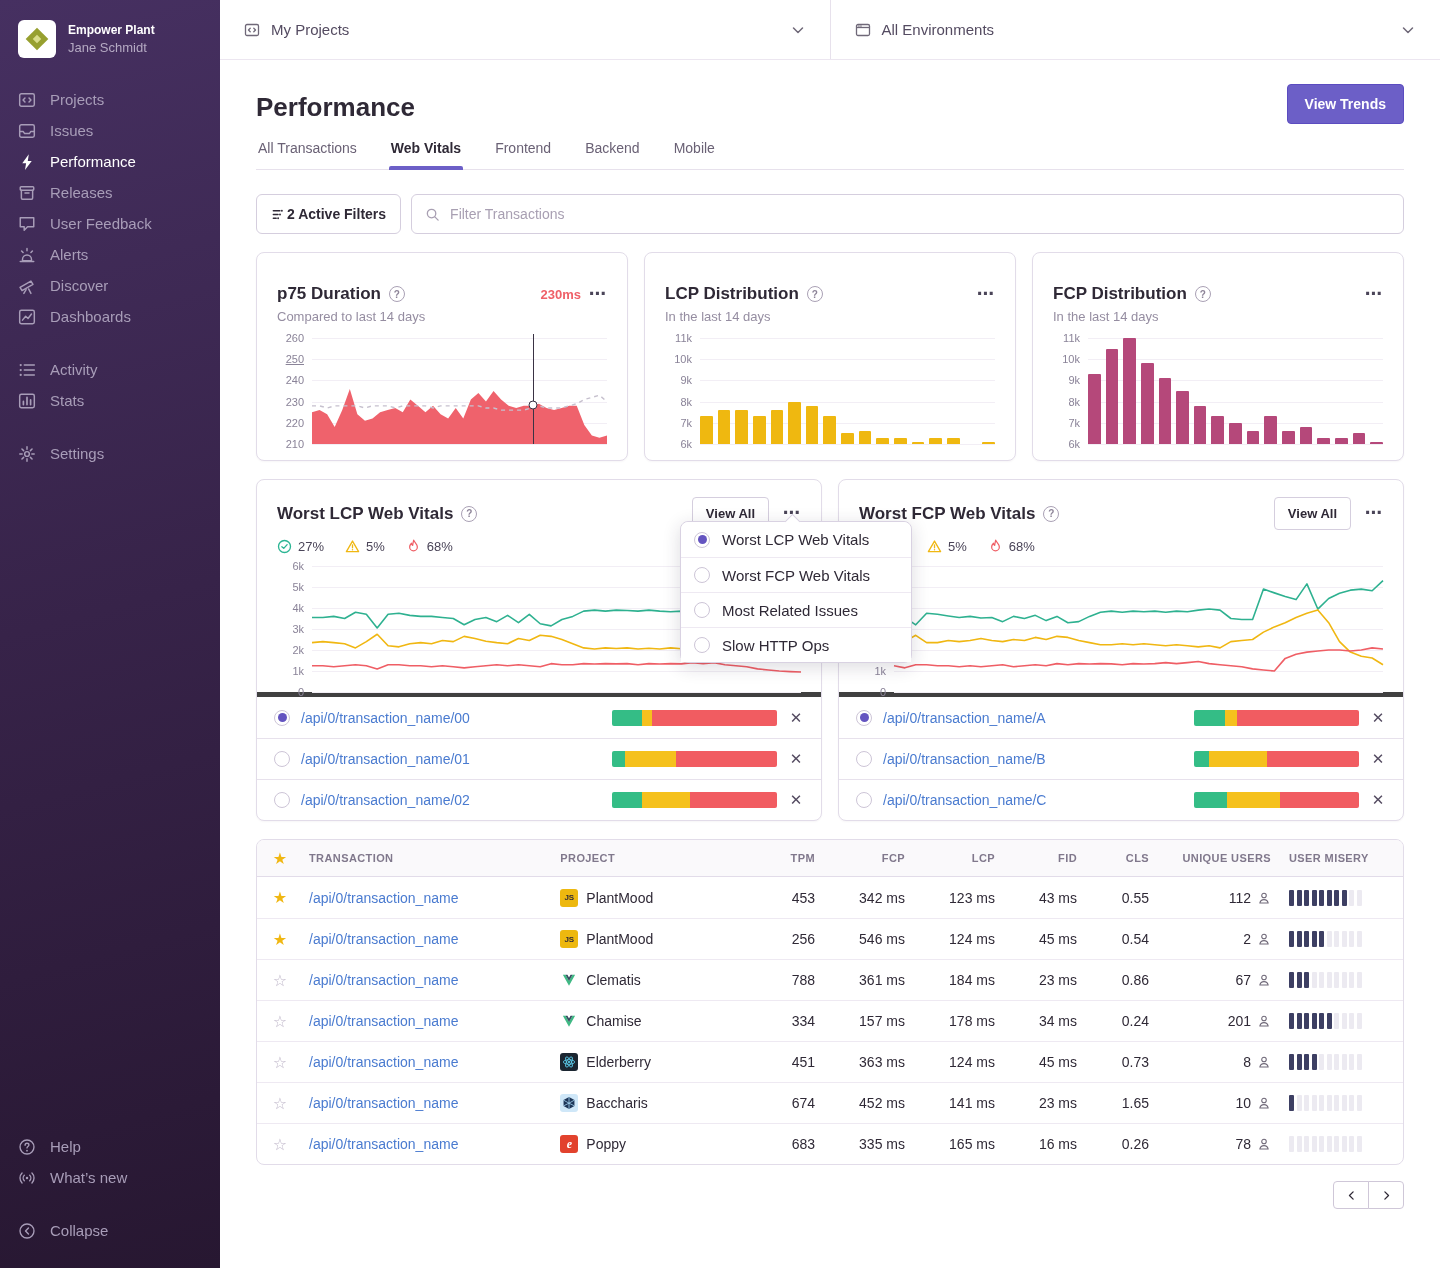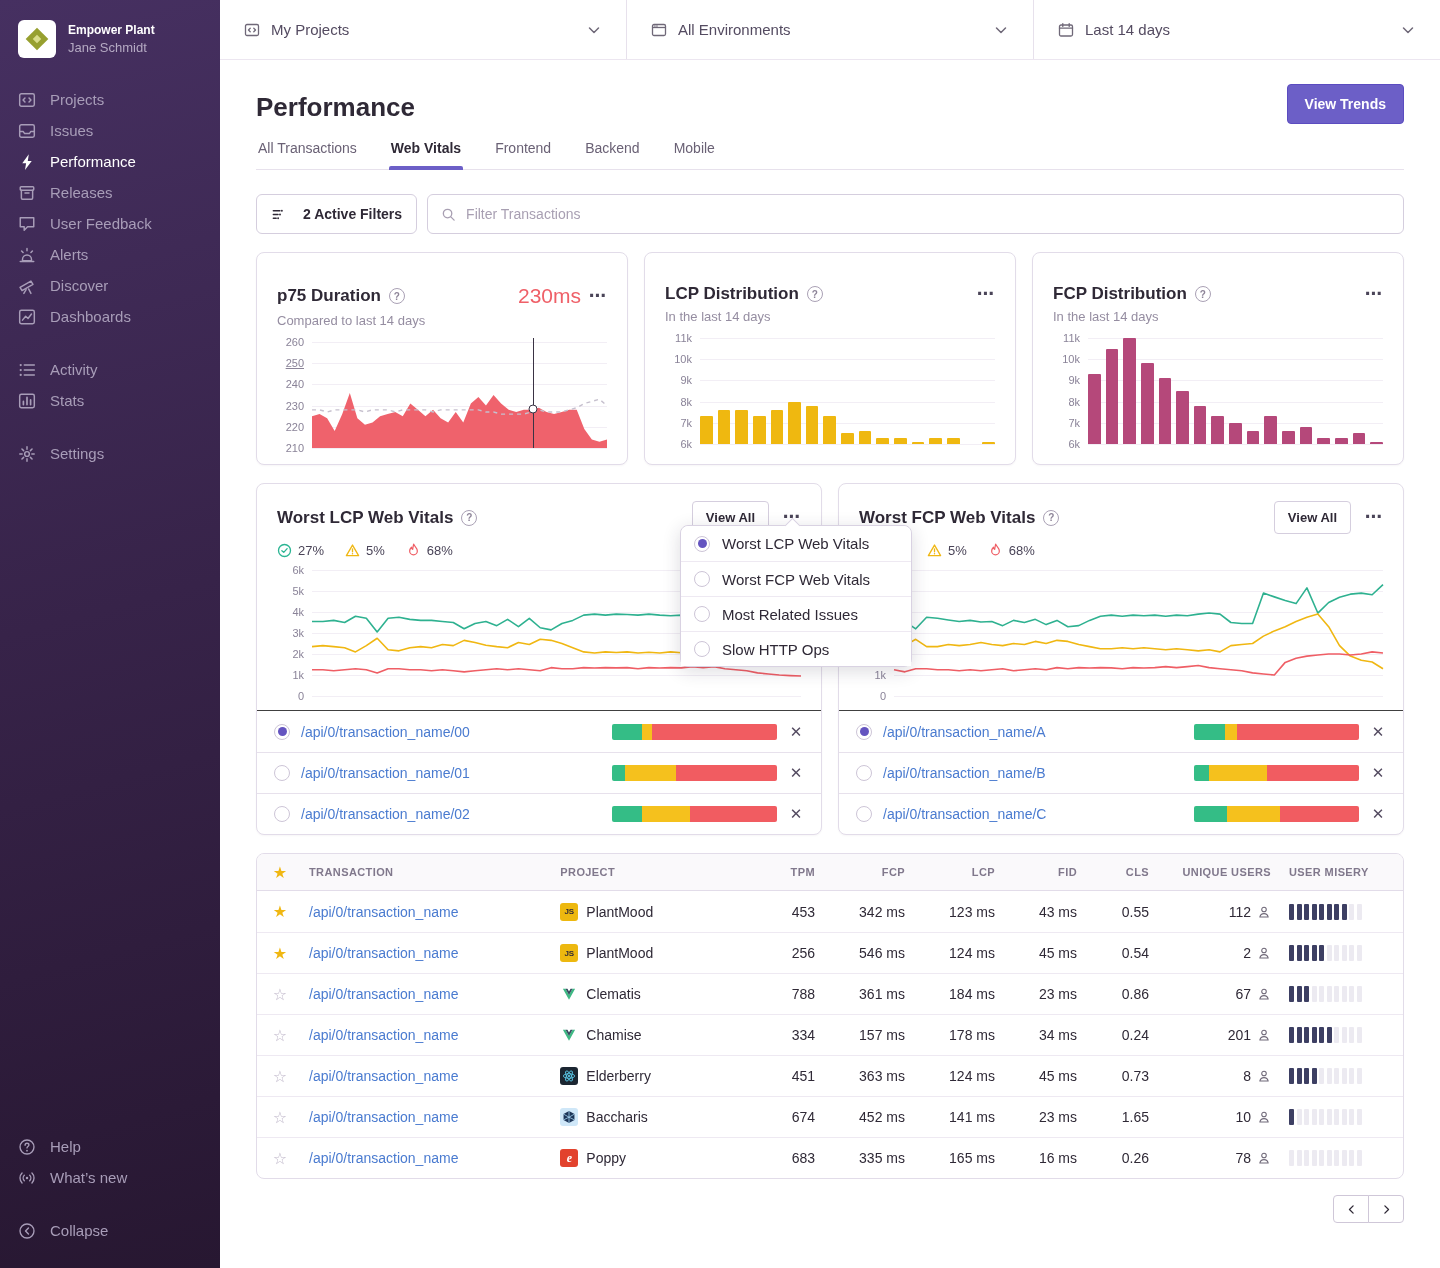--- a/index.html
+++ b/index.html
@@ -33,34 +33,34 @@
   
   .content{flex:1;padding:24px 36px 0;overflow:hidden}
   .page-head{display:flex;align-items:flex-start;justify-content:space-between;margin-bottom:16px}
   .page-title{font-size:26px;font-weight:600;color:#2f2936;margin-top:8px}
   .btn-primary{background:#6c5fc7;color:#fff;font-weight:bold;font-size:14px;padding:11px 17px;border-radius:4px;border:1px solid #5b4cc0;cursor:pointer}
   .tabs{display:flex;gap:30px;border-bottom:1px solid #e7e1ec;margin-bottom:24px}
   .tab{padding:0 2px 13px;font-size:14px;color:#6a6175;cursor:pointer;position:relative;white-space:nowrap}
   .tab.active{color:#2f2936;font-weight:bold}
   .tab.active::after{content:"";position:absolute;left:0;right:0;bottom:-1px;height:4px;background:#6c5fc7;border-radius:2px 2px 0 0}
   .filter-row{display:flex;gap:10px;margin-bottom:18px}
-  .btn-filters{display:flex;align-items:center;gap:17px;padding:0 14px;height:40px;border:1px solid #d5cede;border-radius:6px;background:#fff;font-weight:bold;font-size:14px;color:#2f2936;cursor:pointer}
+  .btn-filters{display:flex;align-items:center;gap:1px;padding:0 14px;height:40px;border:1px solid #d5cede;border-radius:6px;background:#fff;font-weight:bold;font-size:14px;color:#2f2936;cursor:pointer}
   .btn-filters .icon{width:15px;height:15px;color:#2f2936}
   .search{flex:1;display:flex;align-items:center;gap:10px;height:40px;border:1px solid #d5cede;border-radius:6px;padding:0 13px}
   .search .icon{width:15px;height:15px;color:#a89fb2}
   .search input{border:none;outline:none;flex:1;font-size:14px;color:#2f2936;background:transparent}
   .search input::placeholder{color:#a89fb2}
   
   .card{border:1px solid #e2dce9;border-radius:8px;background:#fff;box-shadow:0 1px 2px rgba(43,34,51,.04)}
   .cards-row{display:flex;gap:16px;margin-bottom:18px}
   .dist-card{flex:1;padding:31px 20px 16px;min-width:0}
   .card-title-row{display:flex;align-items:center;gap:8px}
   .card-title{font-size:17px;font-weight:600;color:#2f2936;white-space:nowrap}
   .q-icon{width:16px;height:16px;border:1.4px solid #aaa1b5;border-radius:50%;color:#8d8498;font-size:10px;font-weight:bold;display:flex;align-items:center;justify-content:center;flex:none}
-  .big-value{font-size:21px;font-weight:400;color:#ef6068}
+  .big-value{font-size:13px;font-weight:700;color:#ef6068}
   .dots{font-size:17px;color:#4a4458;letter-spacing:1px;font-weight:bold;cursor:pointer;line-height:.5;padding:4px 0}
   .card-sub{font-size:13px;color:#958da1;margin-top:5px}
   .mini-chart{display:flex;gap:8px;margin-top:14px;height:106px}
   .yaxis{position:relative;width:27px;flex:none;font-size:11px;color:#8a8398}
   .yaxis span{position:absolute;right:0;transform:translateY(-50%)}
   .plot{position:relative;flex:1}
   .grid i{position:absolute;left:0;right:0;height:1px;background:#f2eef5}
   .plot svg{position:absolute;left:0;top:0;width:100%;height:100%;overflow:visible}
   .bars{position:absolute;inset:0;display:flex;align-items:flex-end;gap:5px}
   .bars i{flex:1;border-radius:1px 1px 0 0}
@@ -69,21 +69,21 @@
   
   .vitals-row{display:flex;gap:16px;margin-bottom:18px;position:relative}
   .vital-card{flex:1;min-width:0;padding-bottom:0}
   .vc-pad{padding:17px 20px 0}
   .vc-head{display:flex;align-items:center;gap:8px}
   .btn-viewall{padding:8px 13px;border:1px solid #d5cede;border-radius:4px;background:#fff;font-weight:bold;font-size:13px;color:#2f2936;cursor:pointer;margin-right:6px}
   .vc-stats{display:flex;align-items:center;gap:6px;margin-top:9px;font-size:13px;color:#4a4458}
   .vc-stats .icon{width:15px;height:15px}
   .stat-gap{width:9px}
   .vc-chart{display:flex;gap:8px;margin-top:12px;height:126px}
-  .vital-rows{margin-top:14px;border-top:1px solid #404040}
+  .vital-rows{border-top:5px solid #404040}
   .vital-row{display:flex;align-items:center;gap:11px;height:41px;padding:0 17px}
   .vital-row + .vital-row{border-top:1px solid #e7e1ec}
   .radio{width:16px;height:16px;border-radius:50%;border:1px solid #cdc5d7;flex:none;position:relative;background:#fff;cursor:pointer}
   .radio.sel::after{content:"";position:absolute;inset:2.5px;background:#6454c0;border-radius:50%}
   .v-link{color:#4a7bd0;font-size:14px;flex:1;min-width:0;white-space:nowrap;overflow:hidden;cursor:pointer}
   .seg-bar{width:165px;height:16px;display:flex;border-radius:2px;overflow:hidden;flex:none}
   .seg-bar i{height:100%}
   .x-close{font-size:15px;color:#544b61;cursor:pointer;flex:none;width:16px;text-align:center}
   
   .dropdown{position:absolute;left:424px;top:42px;width:232px;background:#fff;border:1px solid #d9d2e2;border-radius:8px;box-shadow:0 4px 18px rgba(40,30,55,.16);z-index:20}
@@ -310,35 +310,20 @@
             </svg>
           </span>
         <span>All Environments</span>
         <span class="spacer"></span>
         <span class="icon chev">
             <svg viewBox="0 0 16 16">
               <path d="M3.5 6 8 10.5 12.5 6" fill="none" stroke="currentColor" stroke-width="1.5" stroke-linecap="round" stroke-linejoin="round"></path>
             </svg>
           </span>
       </div>
-      <div class="tb-group">
-        <span class="icon">
-            <svg viewBox="0 0 16 16">
-              <rect x="1.5" y="3" width="13" height="11" rx="1.5" fill="none" stroke="currentColor" stroke-width="1.3"></rect>
-              <path d="M1.5 6.2h13M4.8 1.6v2.8M11.2 1.6v2.8" stroke="currentColor" stroke-width="1.3" stroke-linecap="round"></path>
-            </svg>
-          </span>
-        <span>Last 14 days</span>
-        <span class="spacer"></span>
-        <span class="icon chev">
-            <svg viewBox="0 0 16 16">
-              <path d="M3.5 6 8 10.5 12.5 6" fill="none" stroke="currentColor" stroke-width="1.5" stroke-linecap="round" stroke-linejoin="round"></path>
-            </svg>
-          </span>
-      </div>
     </header>
 
     <div class="content">
 
       <div class="page-head">
         <div class="page-title">Performance</div>
         <button class="btn-primary">View Trends</button>
       </div>
 
       <div class="tabs" id="tabs">

